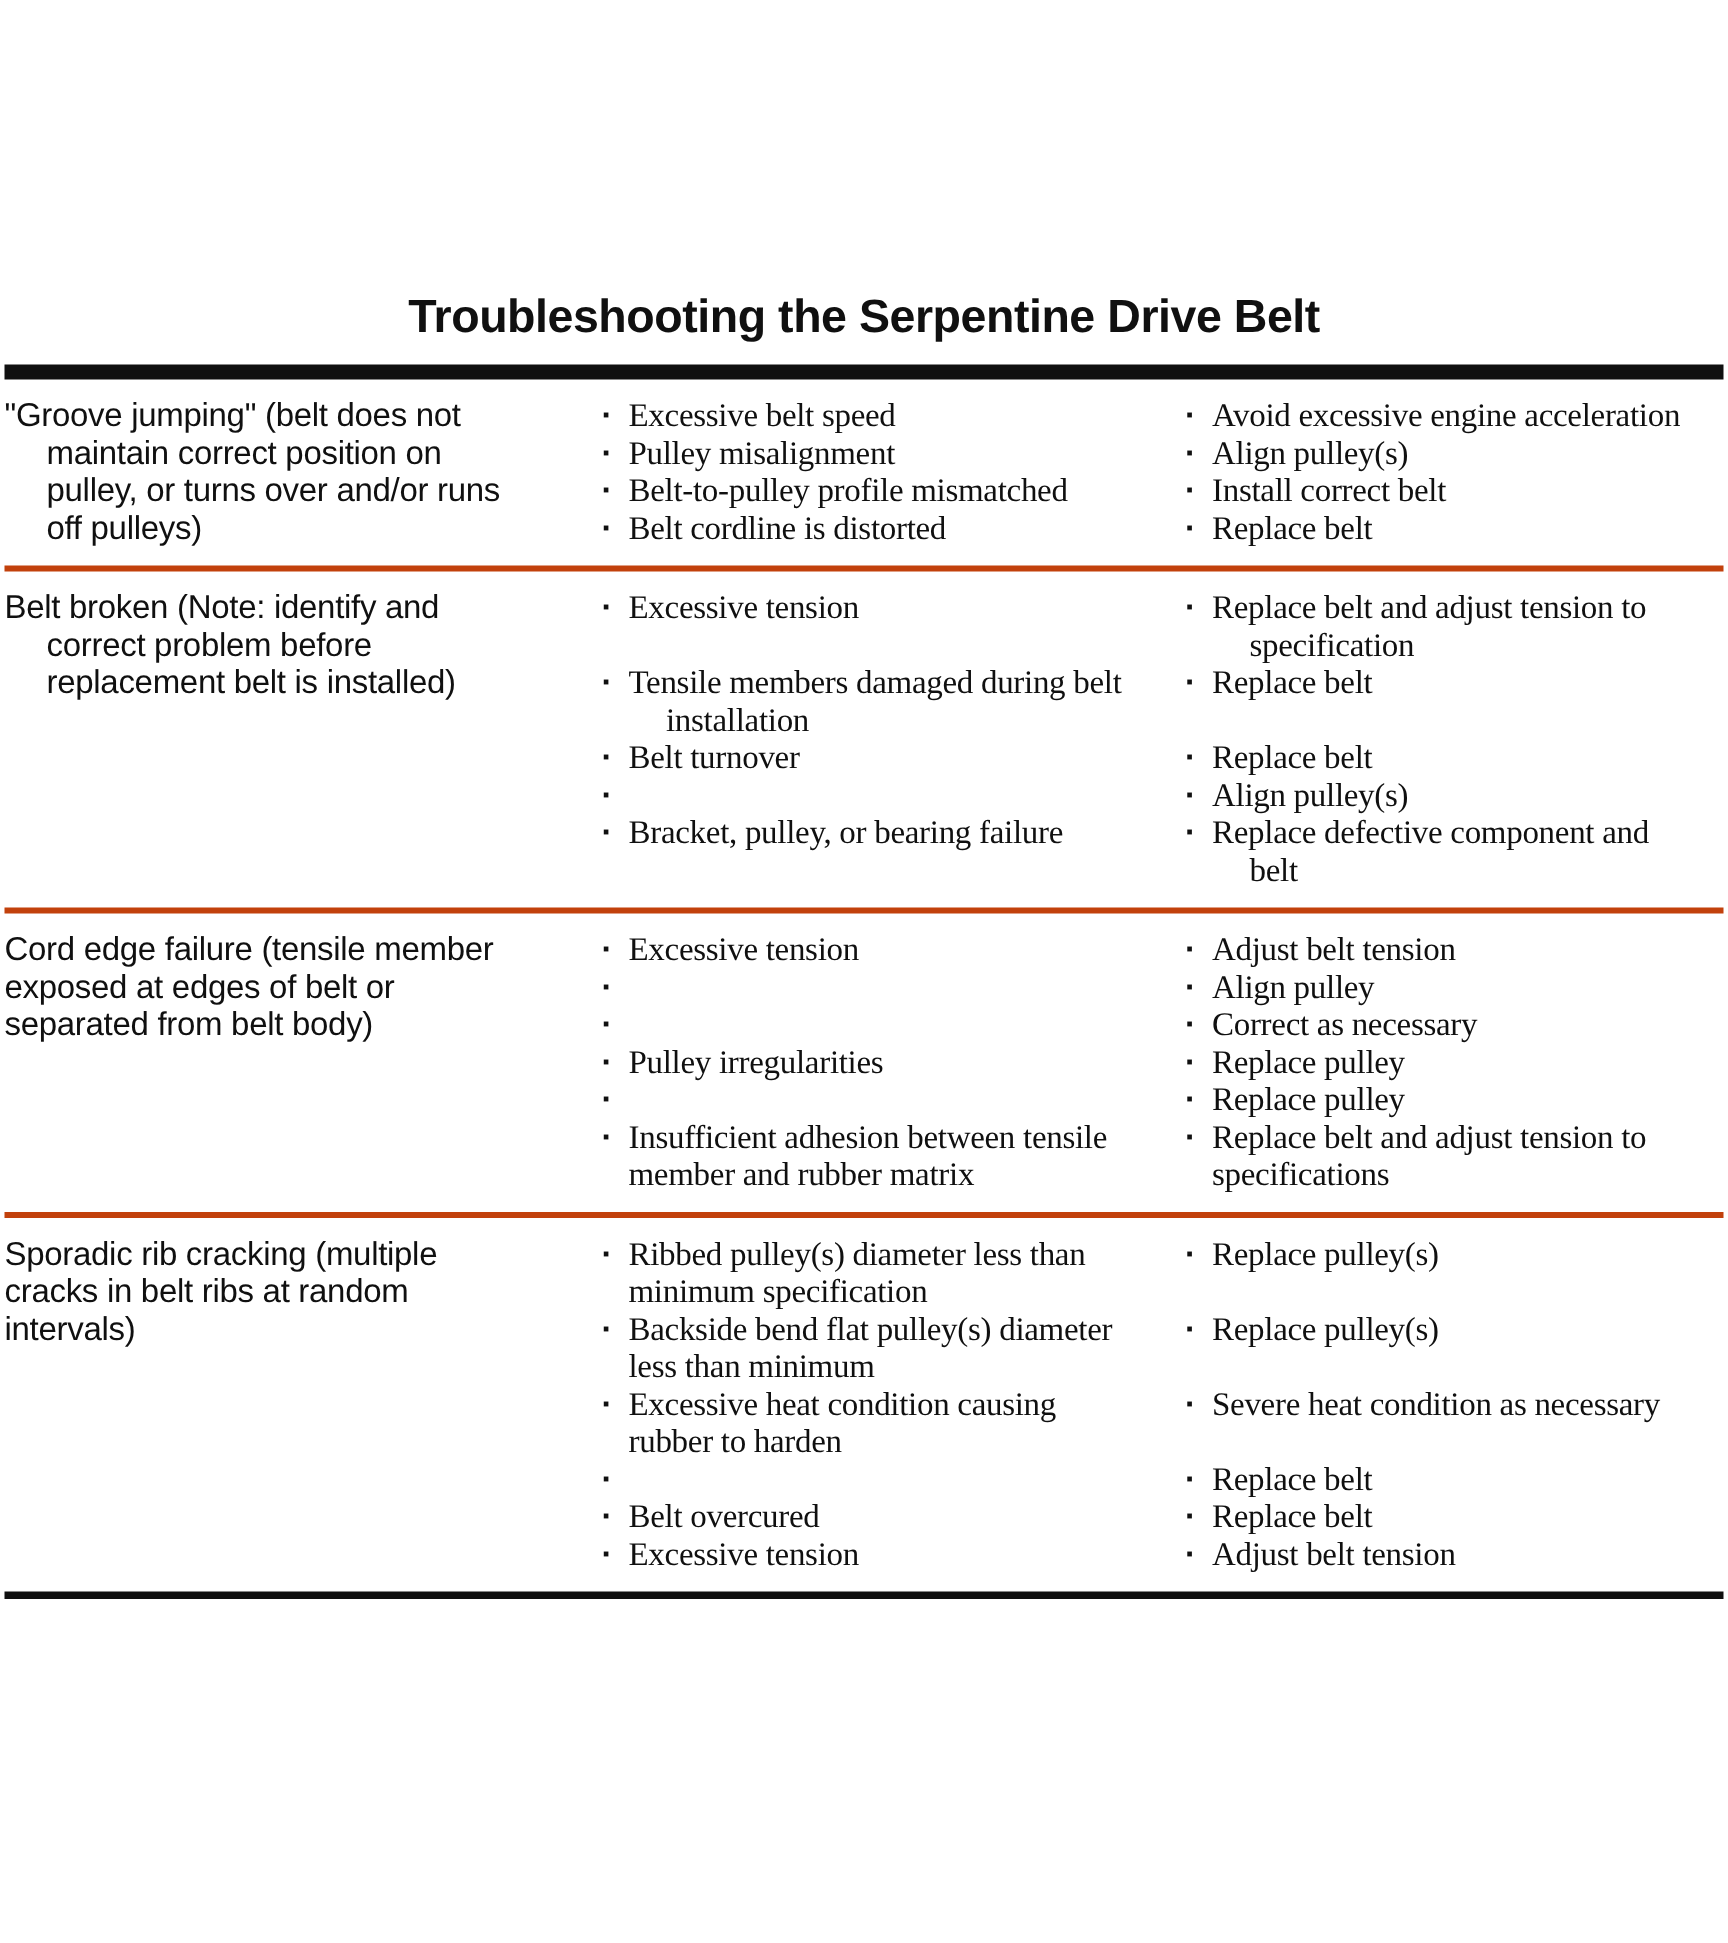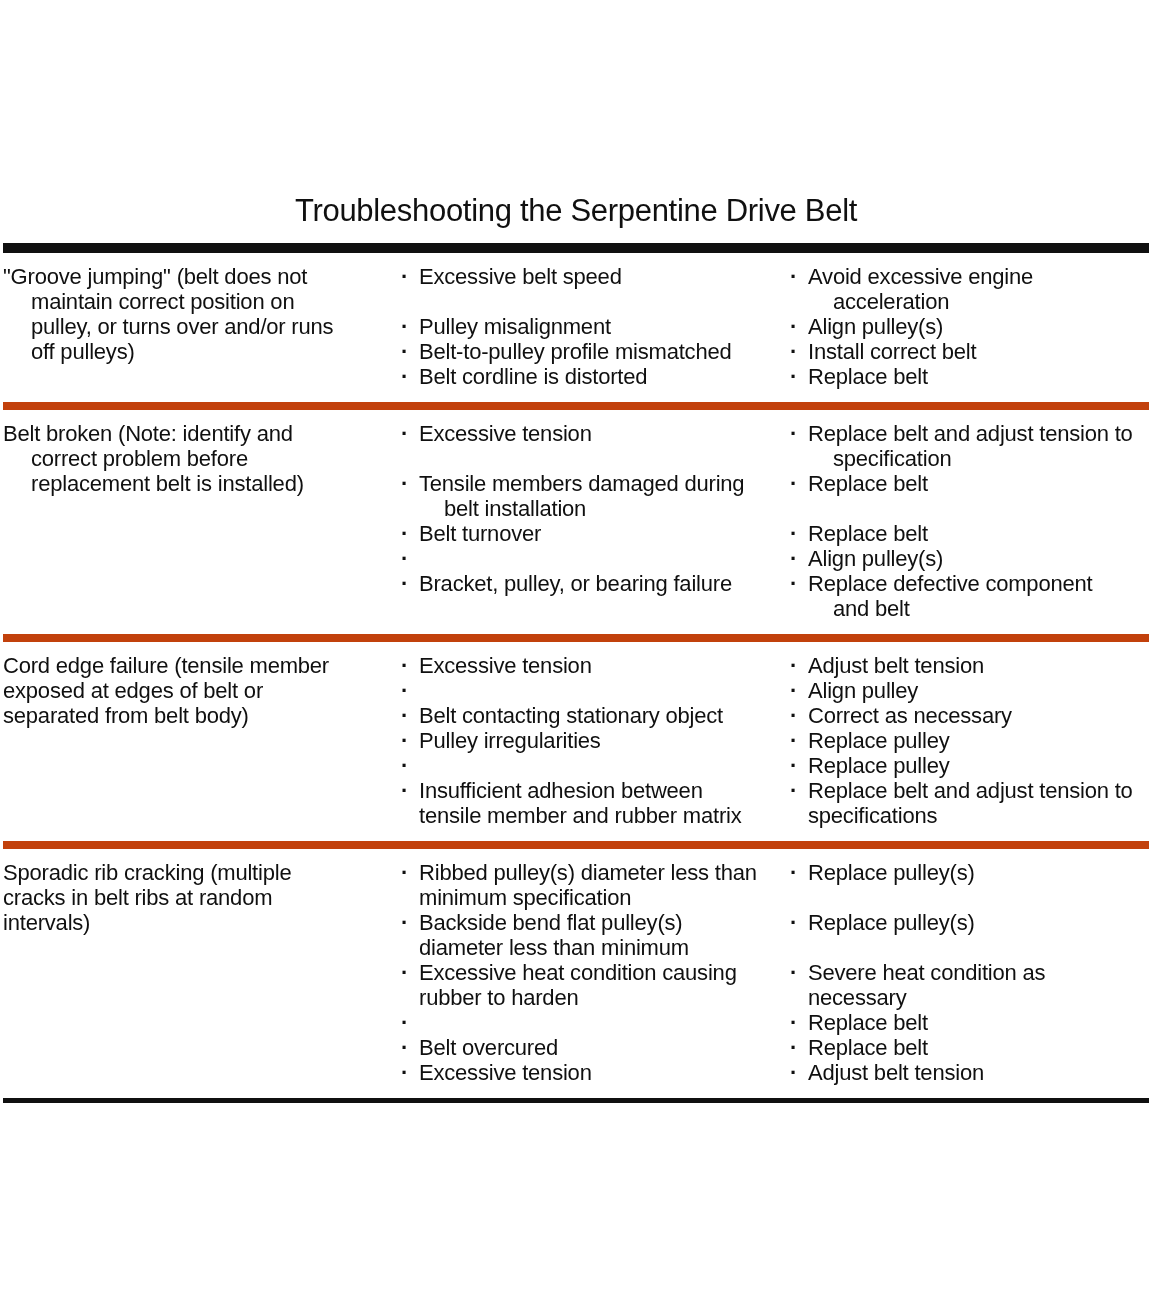--- a/index.html
+++ b/index.html
@@ -13,42 +13,42 @@
   }
   .sheet {
     width: 1146px;
     margin: 0 3px;
     padding-top: 193px;
   }
   .page-title {
     margin: 0 0 14px 0;
     text-align: center;
     font-size: 31px;
-    font-weight: normal;
+    font-weight: bold;
     letter-spacing: -0.3px;
   }
   .rule { background: #101010; width: 100%; }
   .rule.thick { height: 5px; }
   .head-row {
     display: grid;
     grid-template-columns: 390px 385px 1fr;
     padding: 9px 0 10px 0;
   }
   .hcell {
     text-align: center;
     font-weight: bold;
     font-size: 17.5px;
     transform: scaleX(0.88);
   }
   .trow {
     display: grid;
     grid-template-columns: 390px 1fr;
     padding: 11px 0 13px 0;
   }
-  .trow + .trow { border-top: 8px solid #c2410c; }
+  .trow + .trow { border-top: 4px solid #c2410c; }
   .problem {
     font-size: 22px;
     line-height: 25px;
     padding-right: 42px;
     letter-spacing: -0.2px;
   }
   .trow.hang .problem { padding-left: 28px; text-indent: -28px; }
   .pairs { display: flex; flex-direction: column; }
   .pair { display: grid; grid-template-columns: 385px 1fr; }
   .cell {
@@ -59,21 +59,21 @@
     letter-spacing: -0.2px;
   }
   .cell.cause { padding-left: 8px; }
   .cell.solution { padding-left: 12px; }
   .bullet {
     flex: 0 0 18px;
     font-weight: bold;
     font-size: 22px;
     line-height: 25px;
   }
-  .itext { display: block; padding-right: 16px; }
+  .itext { display: block; padding-right: 16px; font-family: Liberation Serif, serif; }
   .trow.hang .itext { padding-left: 25px; text-indent: -25px; }
 </style>
 </head>
 <body>
 
 <div class="sheet">
   <h1 class="page-title">Troubleshooting the Serpentine Drive Belt</h1>
 
   <div class="rule thick"></div>
 
@@ -198,21 +198,20 @@
       <span class="bullet">·</span>
     </div>
     <div class="cell solution">
       <span class="bullet">·</span>
       <span class="itext">Align pulley</span>
     </div>
   </div>
           <div class="pair">
     <div class="cell cause">
       <span class="bullet">·</span>
-      <span class="itext">Belt contacting stationary object</span>
     </div>
     <div class="cell solution">
       <span class="bullet">·</span>
       <span class="itext">Correct as necessary</span>
     </div>
   </div>
           <div class="pair">
     <div class="cell cause">
       <span class="bullet">·</span>
       <span class="itext">Pulley irregularities</span>

